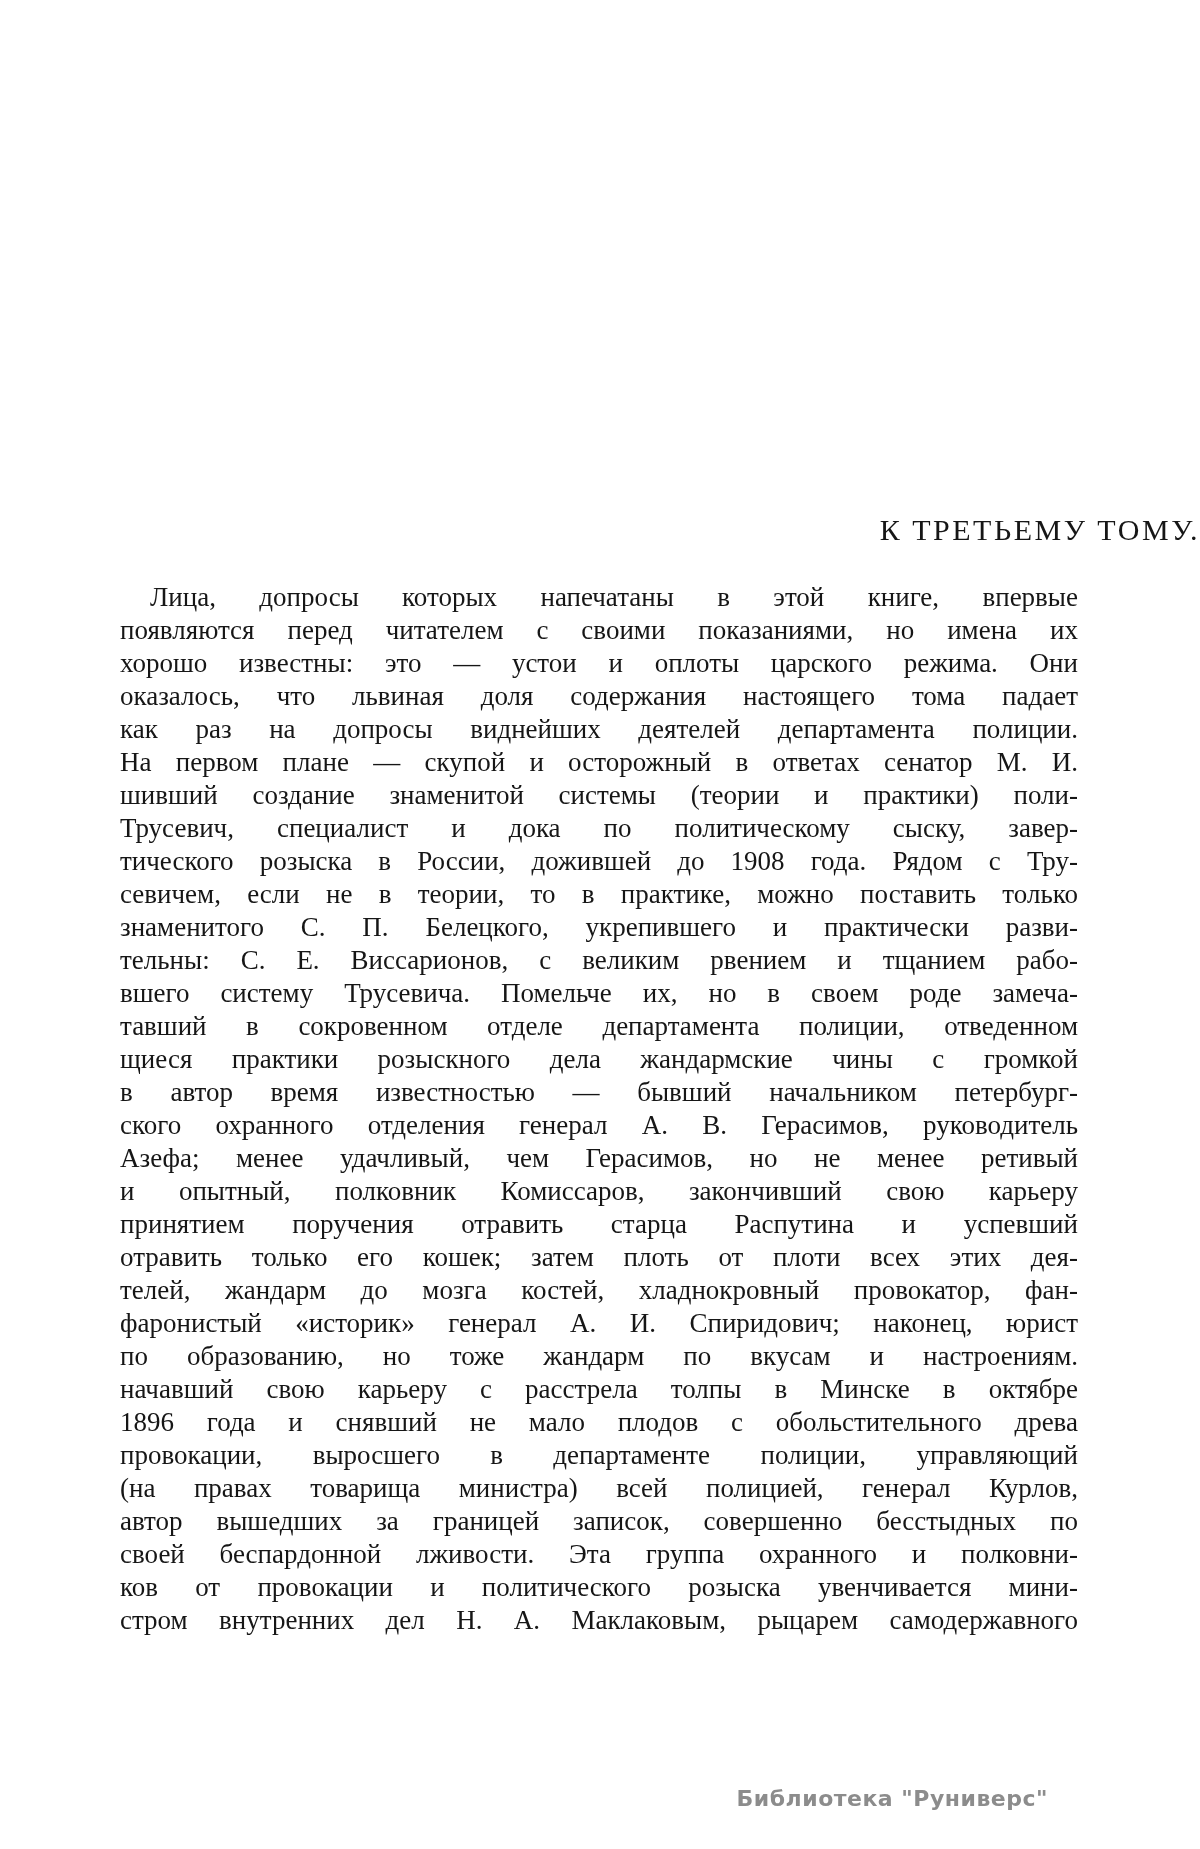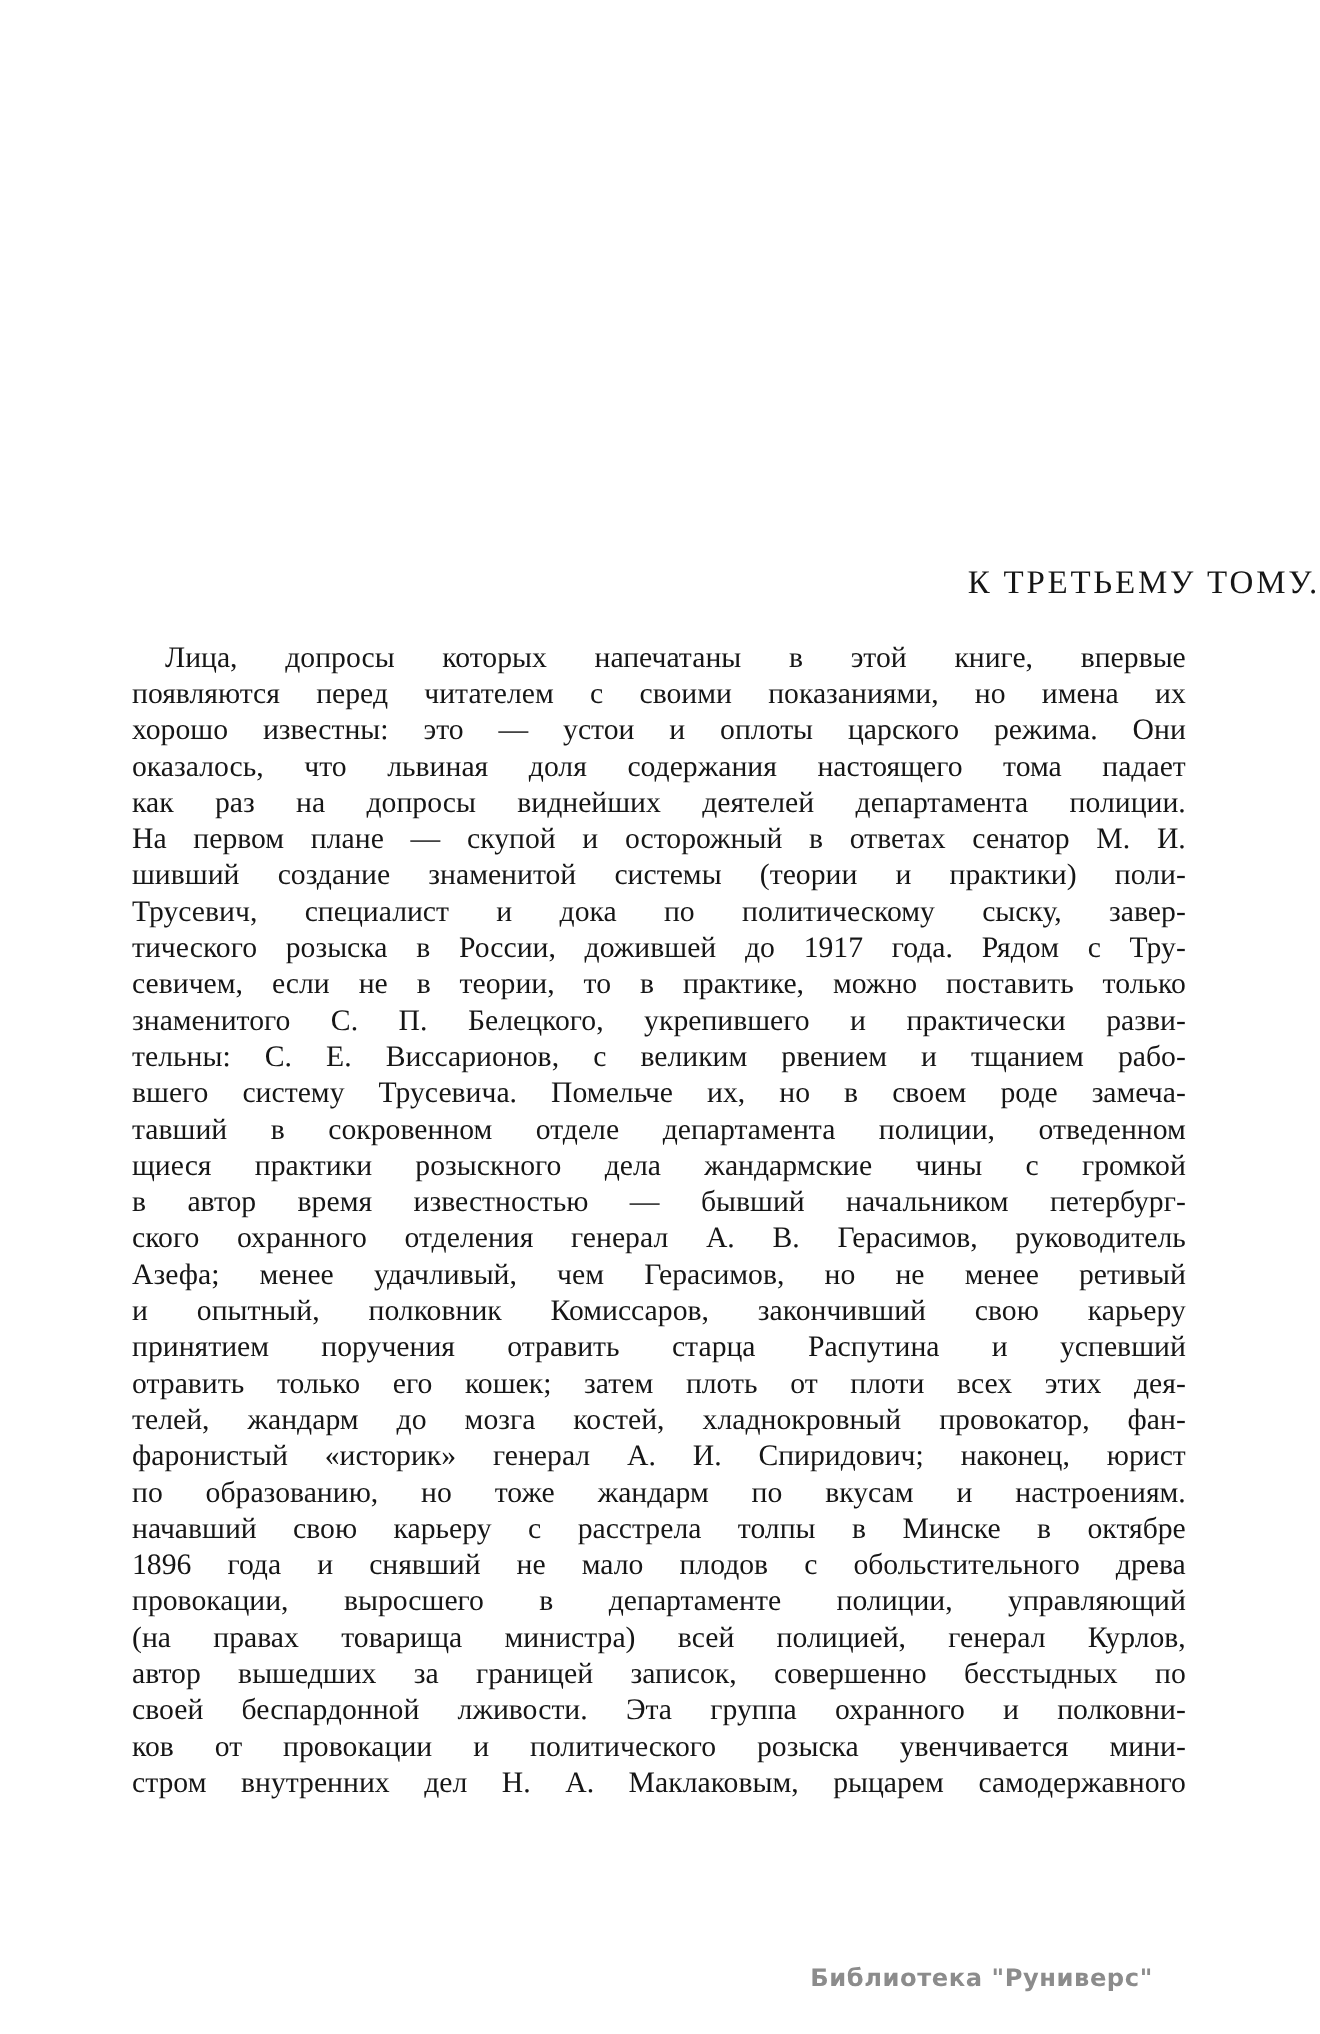--- a/index.html
+++ b/index.html
@@ -68,21 +68,21 @@
 
   <div class="body-text">
     <div class="ln first">Лица, допросы которых напечатаны в этой книге, впервые</div>
     <div class="ln">появляются перед читателем с своими показаниями, но имена их</div>
     <div class="ln">хорошо известны: это — устои и оплоты царского режима. Они</div>
     <div class="ln">оказалось, что львиная доля содержания настоящего тома падает</div>
     <div class="ln">как раз на допросы виднейших деятелей департамента полиции.</div>
     <div class="ln">На первом плане — скупой и осторожный в ответах сенатор М. И.</div>
     <div class="ln">шивший создание знаменитой системы (теории и практики) поли-</div>
     <div class="ln">Трусевич, специалист и дока по политическому сыску, завер-</div>
-    <div class="ln">тического розыска в России, дожившей до 1917 года. Рядом с Тру-</div>
+    <div class="ln">тического розыска в России, дожившей до 1908 года. Рядом с Тру-</div>
     <div class="ln">севичем, если не в теории, то в практике, можно поставить только</div>
     <div class="ln">знаменитого С. П. Белецкого, укрепившего и практически разви-</div>
     <div class="ln">тельны: С. Е. Виссарионов, с великим рвением и тщанием рабо-</div>
     <div class="ln">вшего систему Трусевича. Помельче их, но в своем роде замеча-</div>
     <div class="ln">тавший в сокровенном отделе департамента полиции, отведенном</div>
     <div class="ln">щиеся практики розыскного дела жандармские чины с громкой</div>
     <div class="ln">в автор время известностью — бывший начальником петербург-</div>
     <div class="ln">ского охранного отделения генерал А. В. Герасимов, руководитель</div>
     <div class="ln">Азефа; менее удачливый, чем Герасимов, но не менее ретивый</div>
     <div class="ln">и опытный, полковник Комиссаров, закончивший свою карьеру</div>

